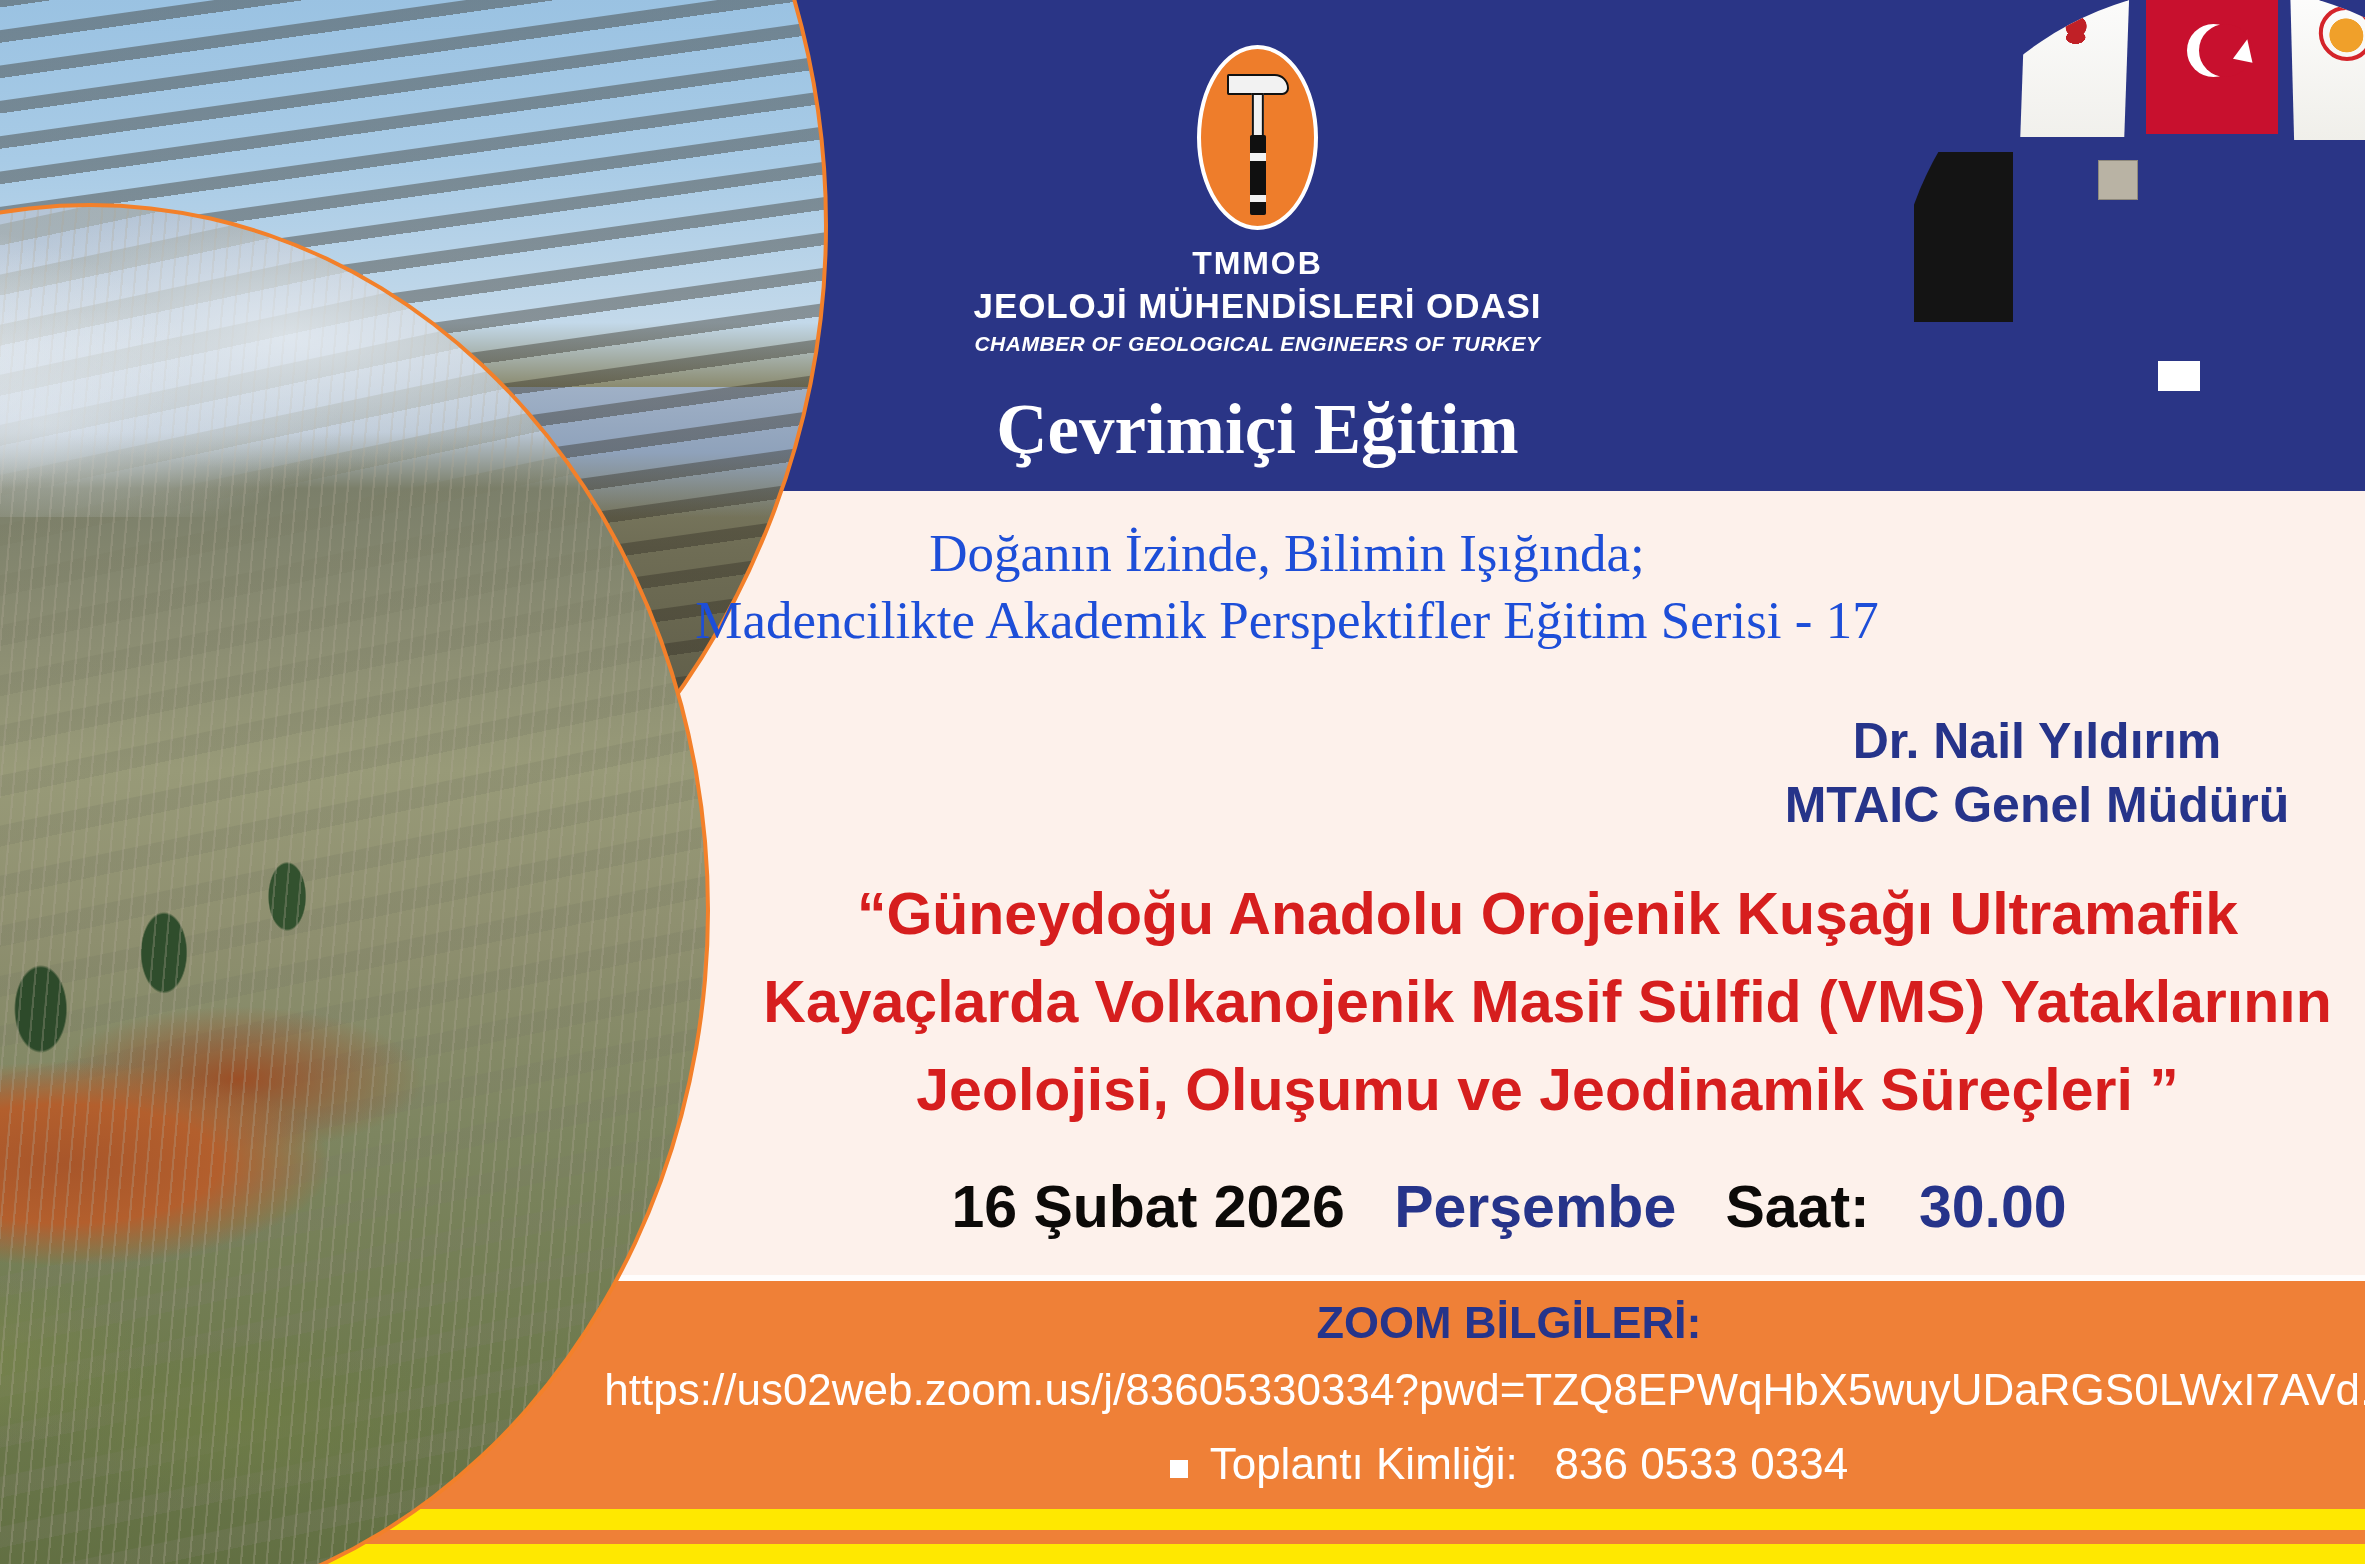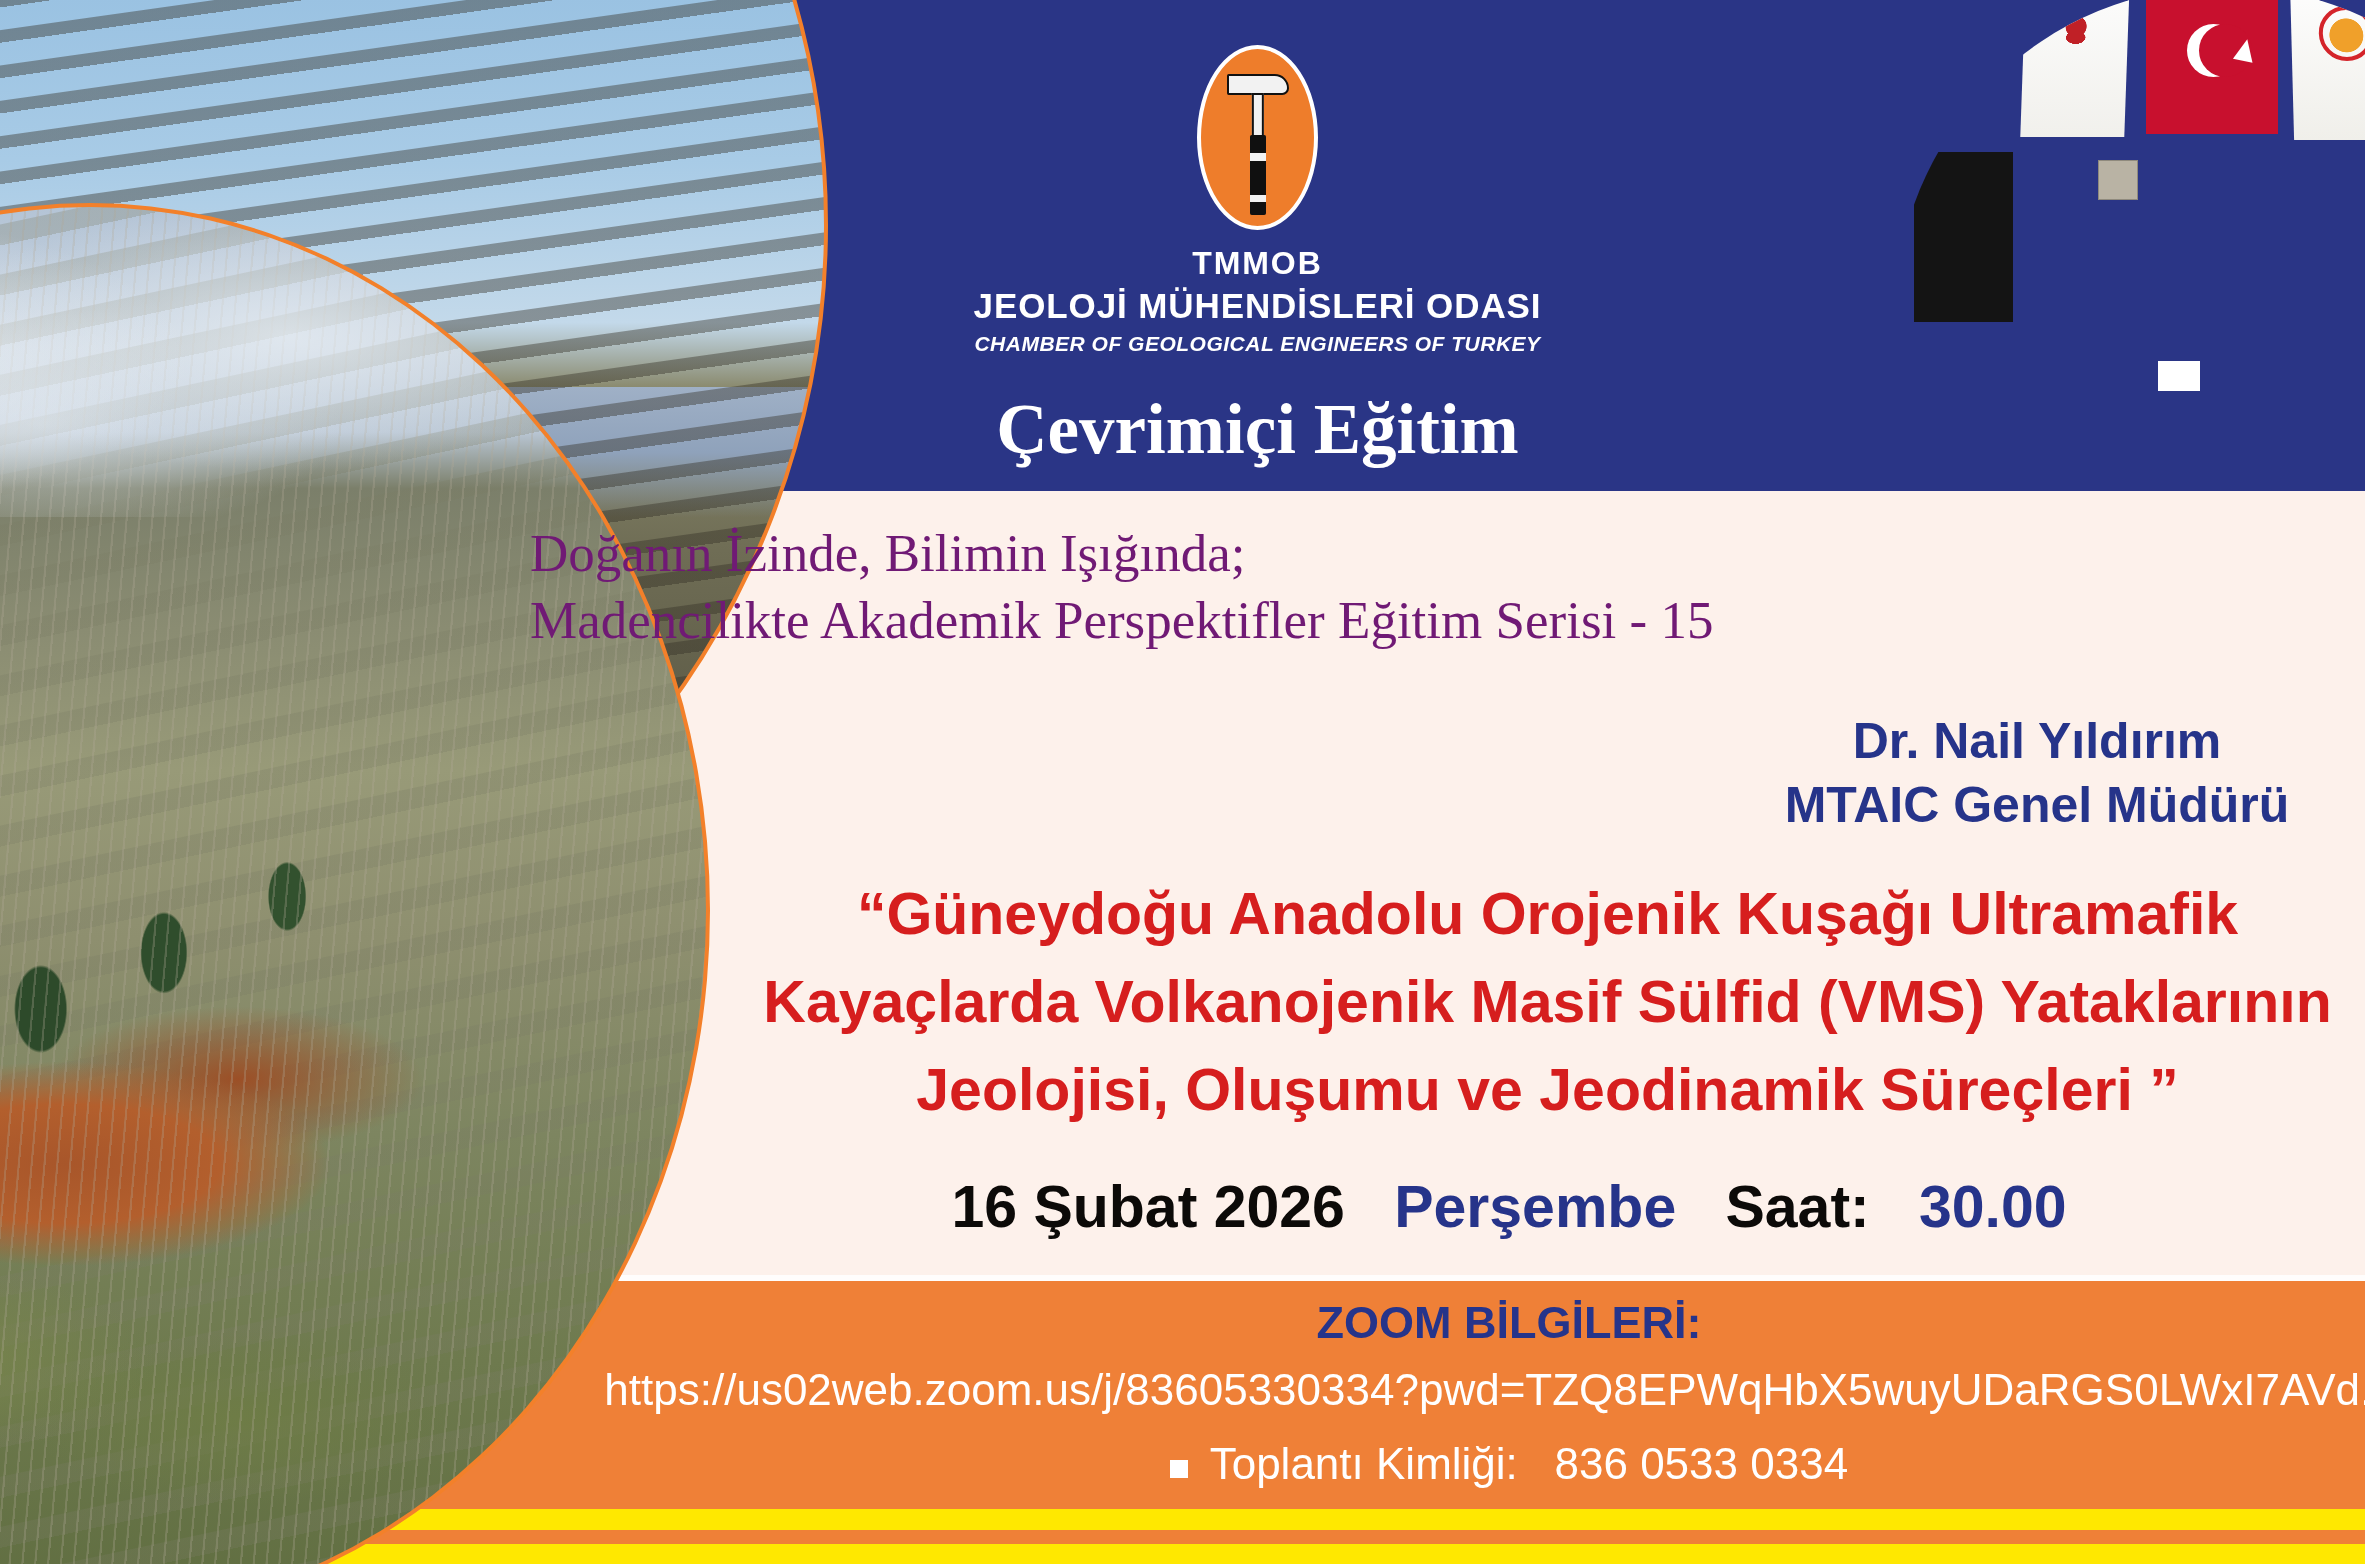--- a/index.html
+++ b/index.html
@@ -191,22 +191,22 @@
   .logo-chamber-tr { color:#fff; font-weight:bold; font-size:35px; letter-spacing:0.9px;
                      margin-top:3.8px; }
   .logo-chamber-en { color:#fff; font-style:italic; font-weight:bold; font-size:21px;
                      letter-spacing:0.5px; margin-top:5.7px; }
 
   .online-title { position:absolute; left:0; top:389px; width:2515px; text-align:center;
                   z-index:9; color:#ffffff; font-family:"Liberation Serif", serif;
                   font-weight:bold; font-size:71px; }
 
   
-  .series { position:absolute; left:530px; top:520px; width:1514px; 
-            z-index:9; color:#701a75; font-family:"Liberation Serif", serif;
+  .series { position:absolute; left:530px; top:520px; width:1514px; text-align:center;
+            z-index:9; color:#1d4ed8; font-family:"Liberation Serif", serif;
             font-size:53px; line-height:1.27; }
 
   .speaker-name { position:absolute; right:76px; top:710px; width:804px; text-align:center;
                   z-index:9; color:#26348A; font-weight:bold; font-size:50px;
                   line-height:1.27; }
 
   .talk-title { position:absolute; left:606px; top:871px; width:1883px; text-align:center;
                 z-index:9; color:#D61E1E; font-weight:bold; font-size:59px;
                 line-height:1.49; }
 
@@ -265,21 +265,21 @@
     </div>
     <div class="logo-tmmob">TMMOB</div>
     <div class="logo-chamber-tr">JEOLOJİ  MÜHENDİSLERİ ODASI</div>
     <div class="logo-chamber-en">CHAMBER OF GEOLOGICAL ENGINEERS OF TURKEY</div>
   </div>
 
   <div class="online-title">Çevrimiçi Eğitim</div>
 
   <div class="series">
     <div>Doğanın İzinde, Bilimin Işığında;</div>
-    <div>Madencilikte Akademik Perspektifler Eğitim Serisi - 15</div>
+    <div>Madencilikte Akademik Perspektifler Eğitim Serisi - 17</div>
   </div>
 
   <div class="speaker-name">
     <div>Dr. Nail Yıldırım</div>
     <div>MTAIC Genel Müdürü</div>
   </div>
 
   <div class="talk-title">
     <div>“Güneydoğu Anadolu Orojenik Kuşağı Ultramafik</div>
     <div>Kayaçlarda Volkanojenik Masif Sülfid (VMS) Yataklarının</div>

